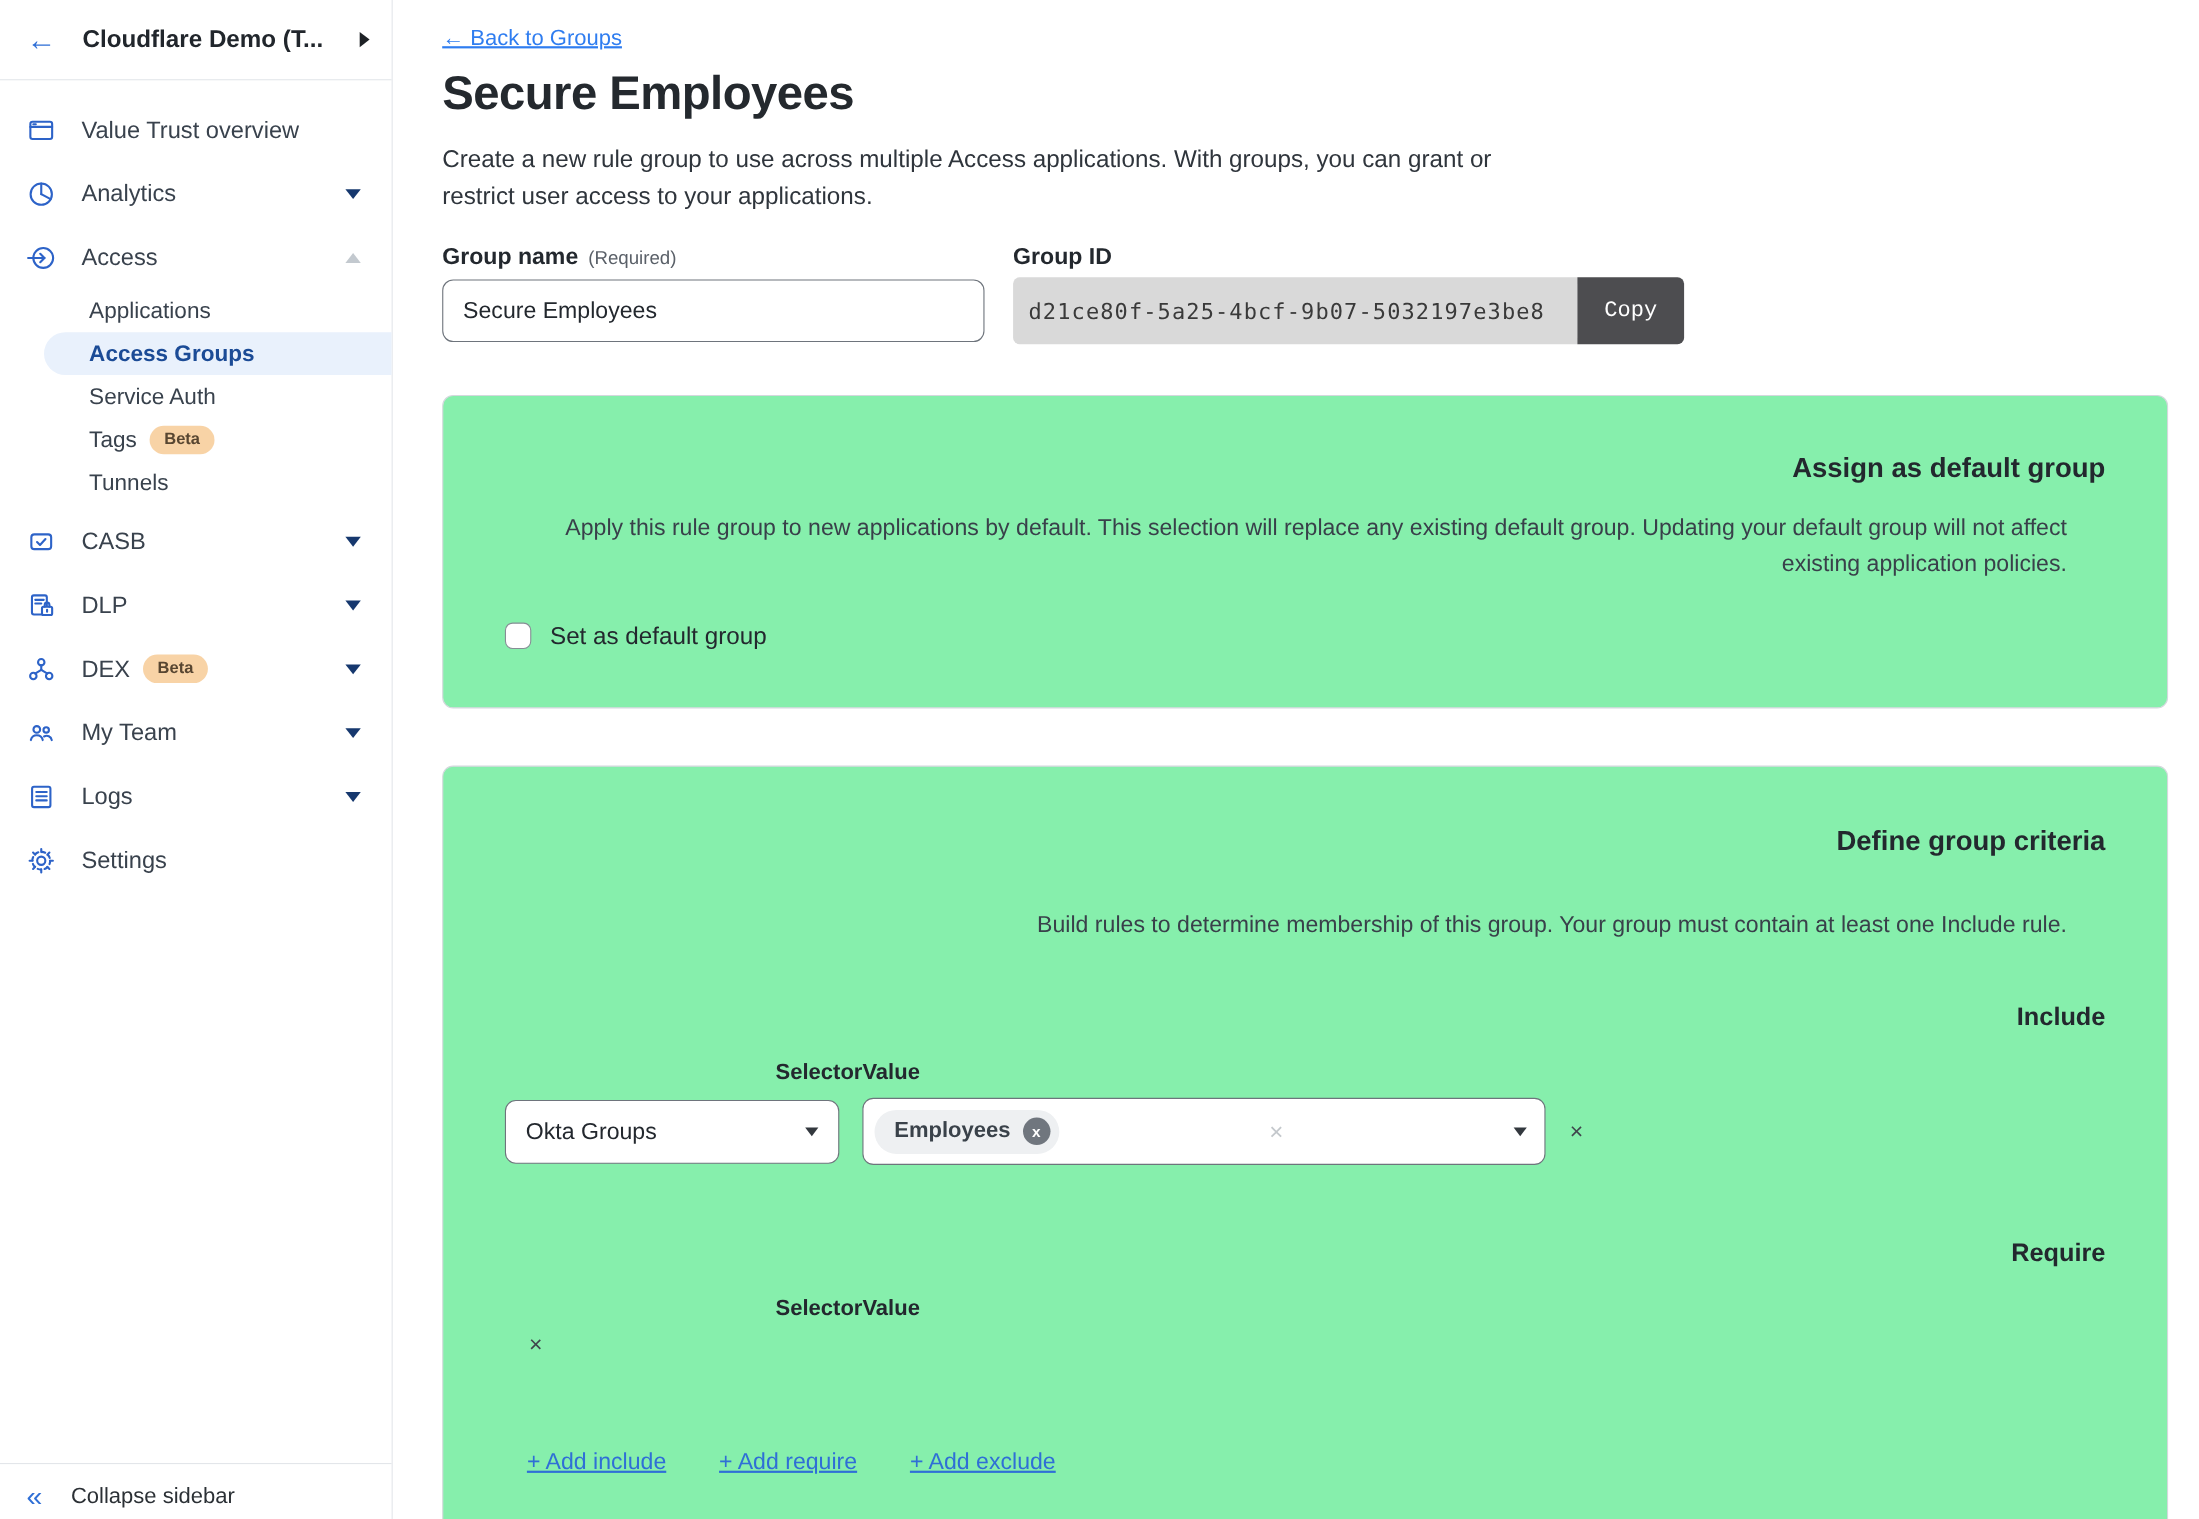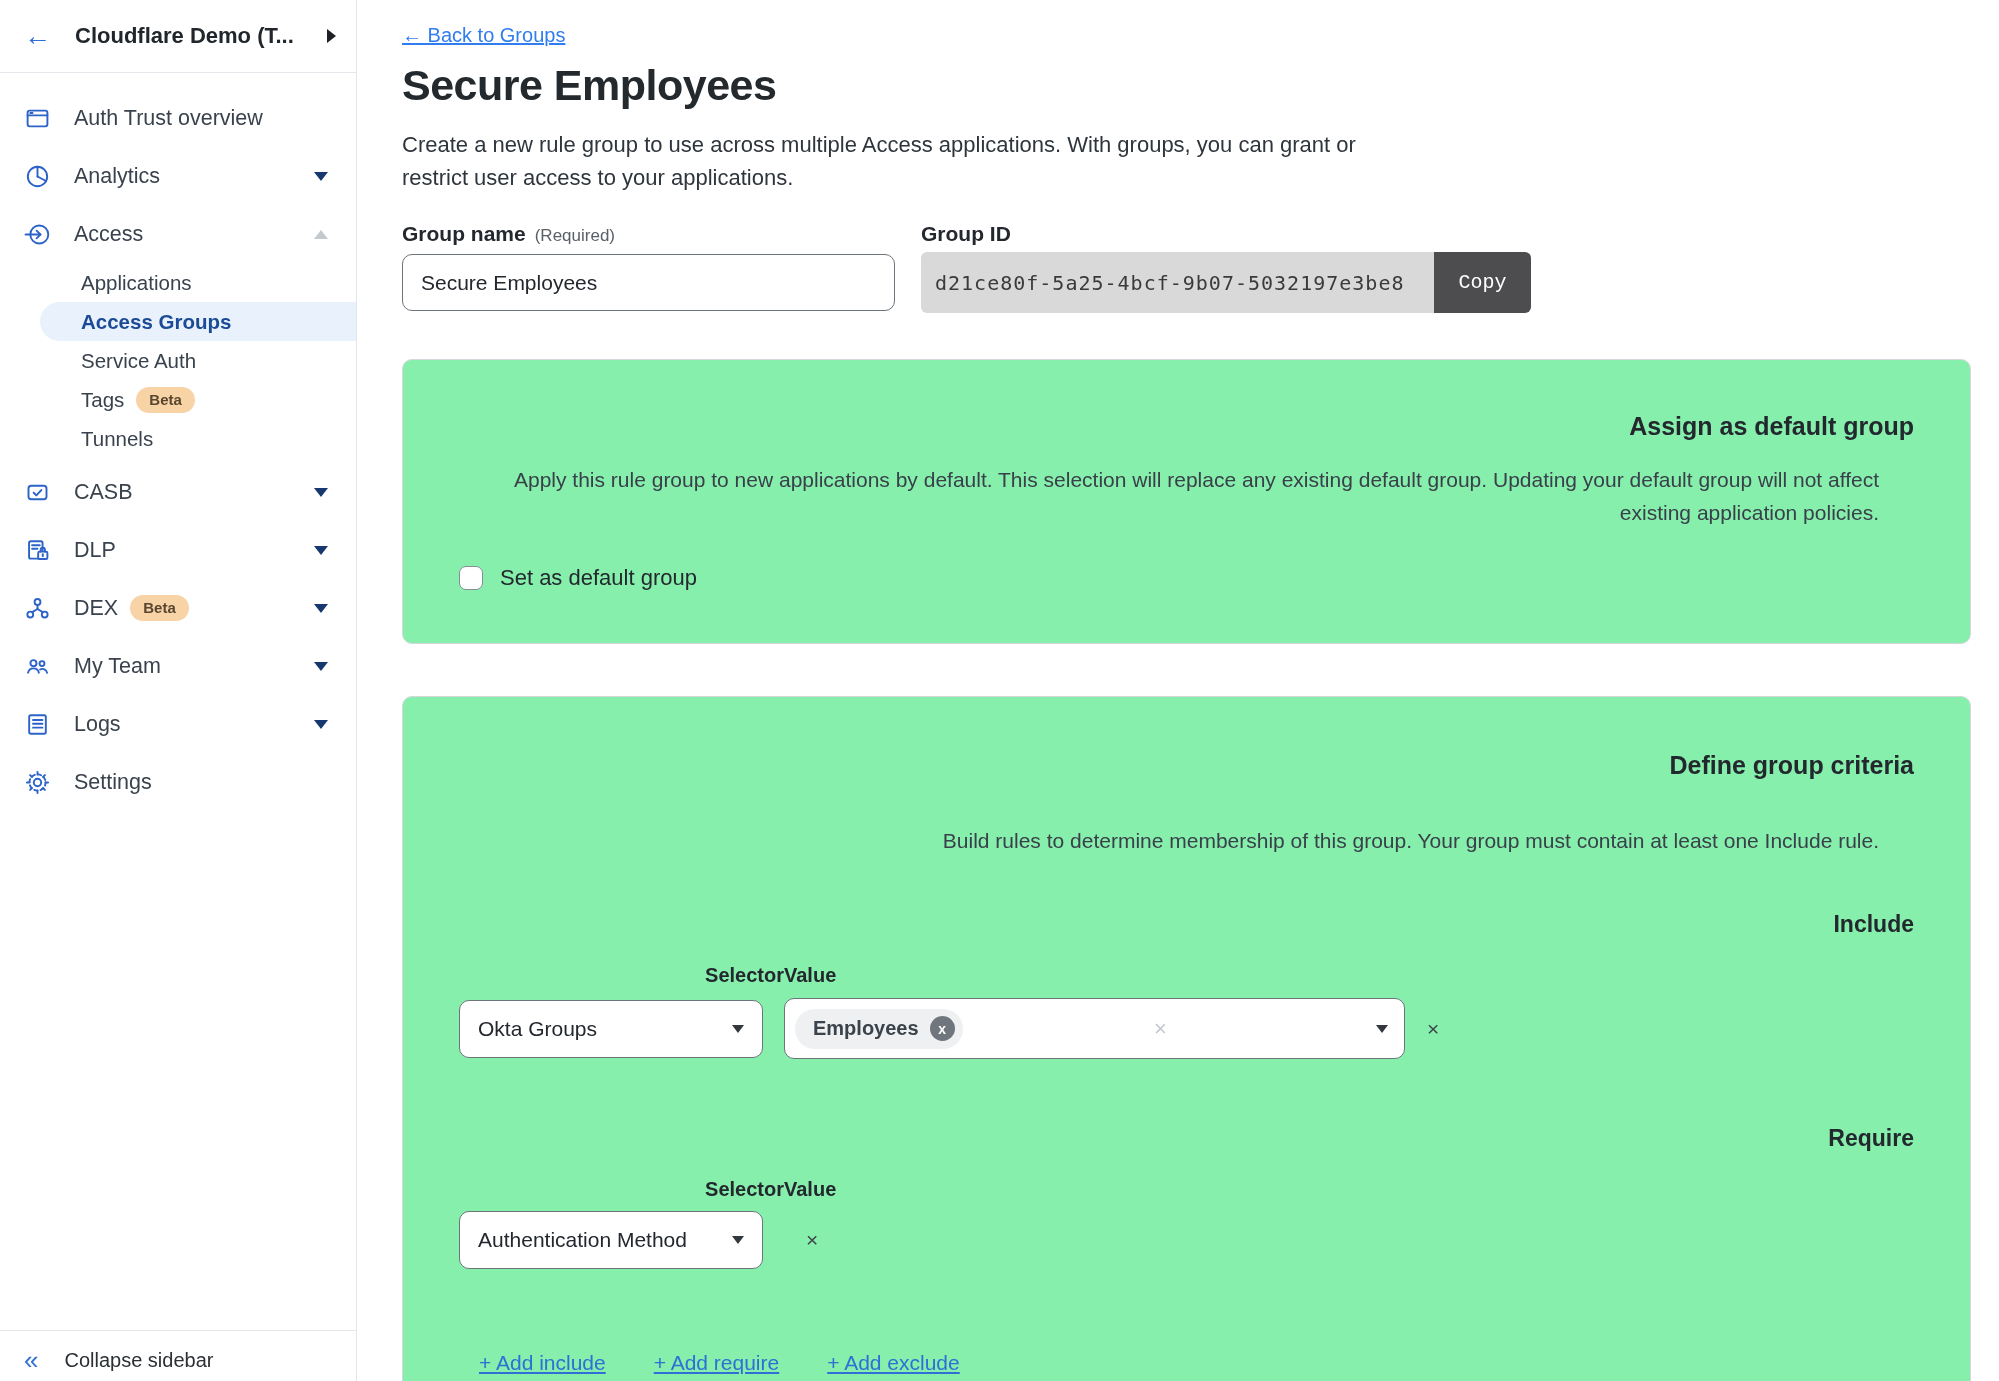--- a/index.html
+++ b/index.html
@@ -104,21 +104,21 @@
 
     <nav>
       <div class="nav-item">
         <span class="nav-icon">
           <svg width="27" height="27" viewBox="0 0 24 24">
               <rect x="3.2" y="5" width="17.6" height="14" rx="1.8"></rect>
               <line x1="3.2" y1="9.2" x2="20.8" y2="9.2"></line>
               <line x1="5.6" y1="7.1" x2="7.6" y2="7.1"></line>
             </svg>
         </span>
-        <span class="nav-label">Auth Trust overview</span>
+        <span class="nav-label">Value Trust overview</span>
       </div>
 
       <div class="nav-item">
         <span class="nav-icon">
           <svg width="27" height="27" viewBox="0 0 24 24">
               <circle cx="12" cy="12" r="8.6"></circle>
               <path d="M12 12 V3.4"></path>
               <path d="M12 12 L19.6 16"></path>
             </svg>
         </span>
@@ -303,24 +303,20 @@
         </div>
         <span class="rule-remove">×</span>
       </div>
 
       <div class="rule-group-label" style="margin-top:66px">Require</div>
       <div class="labels-row">
         <span class="sel-label">Selector</span>
         <span class="val-label">Value</span>
       </div>
       <div class="rule-row" style="margin-top:9px">
-        <div class="select select-sm">
-          <span>Authentication Method</span>
-          <span class="sel-caret"></span>
-        </div>
         <span class="rule-remove">×</span>
       </div>
 
       <div class="links-row">
         <a class="add-link">+ Add include</a>
         <a class="add-link">+ Add require</a>
         <a class="add-link">+ Add exclude</a>
       </div>
     </section>
   </main>

